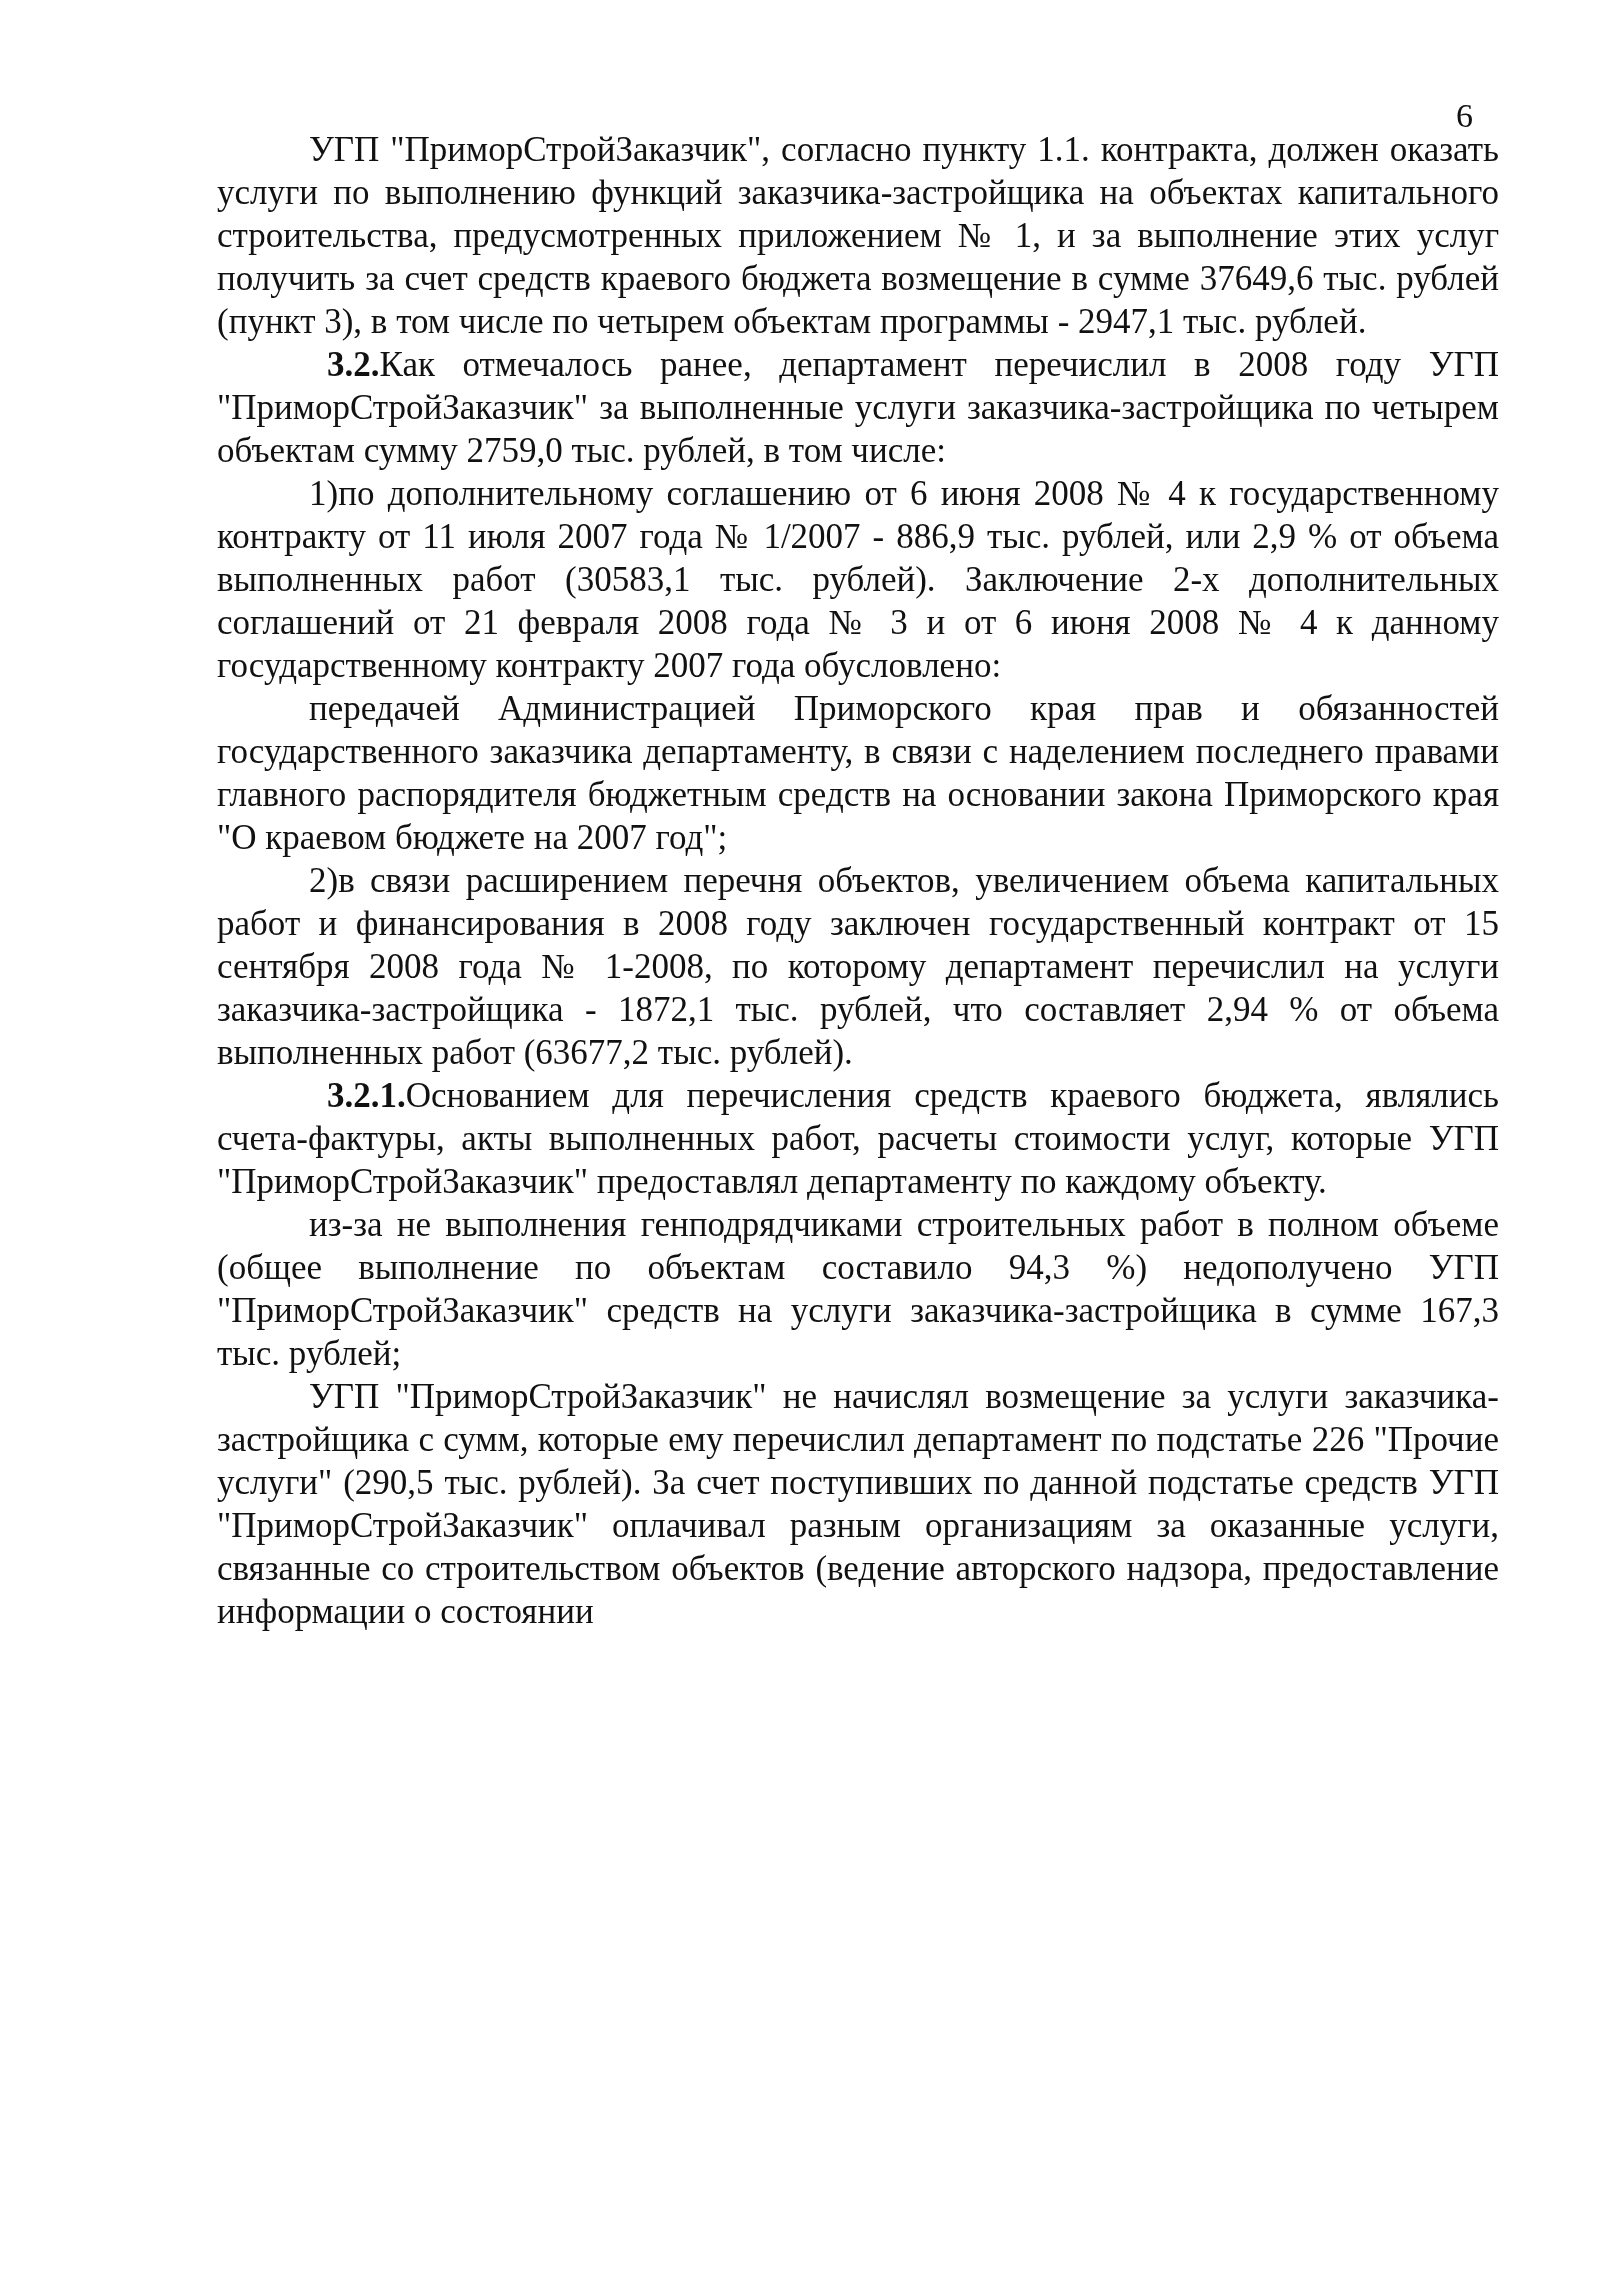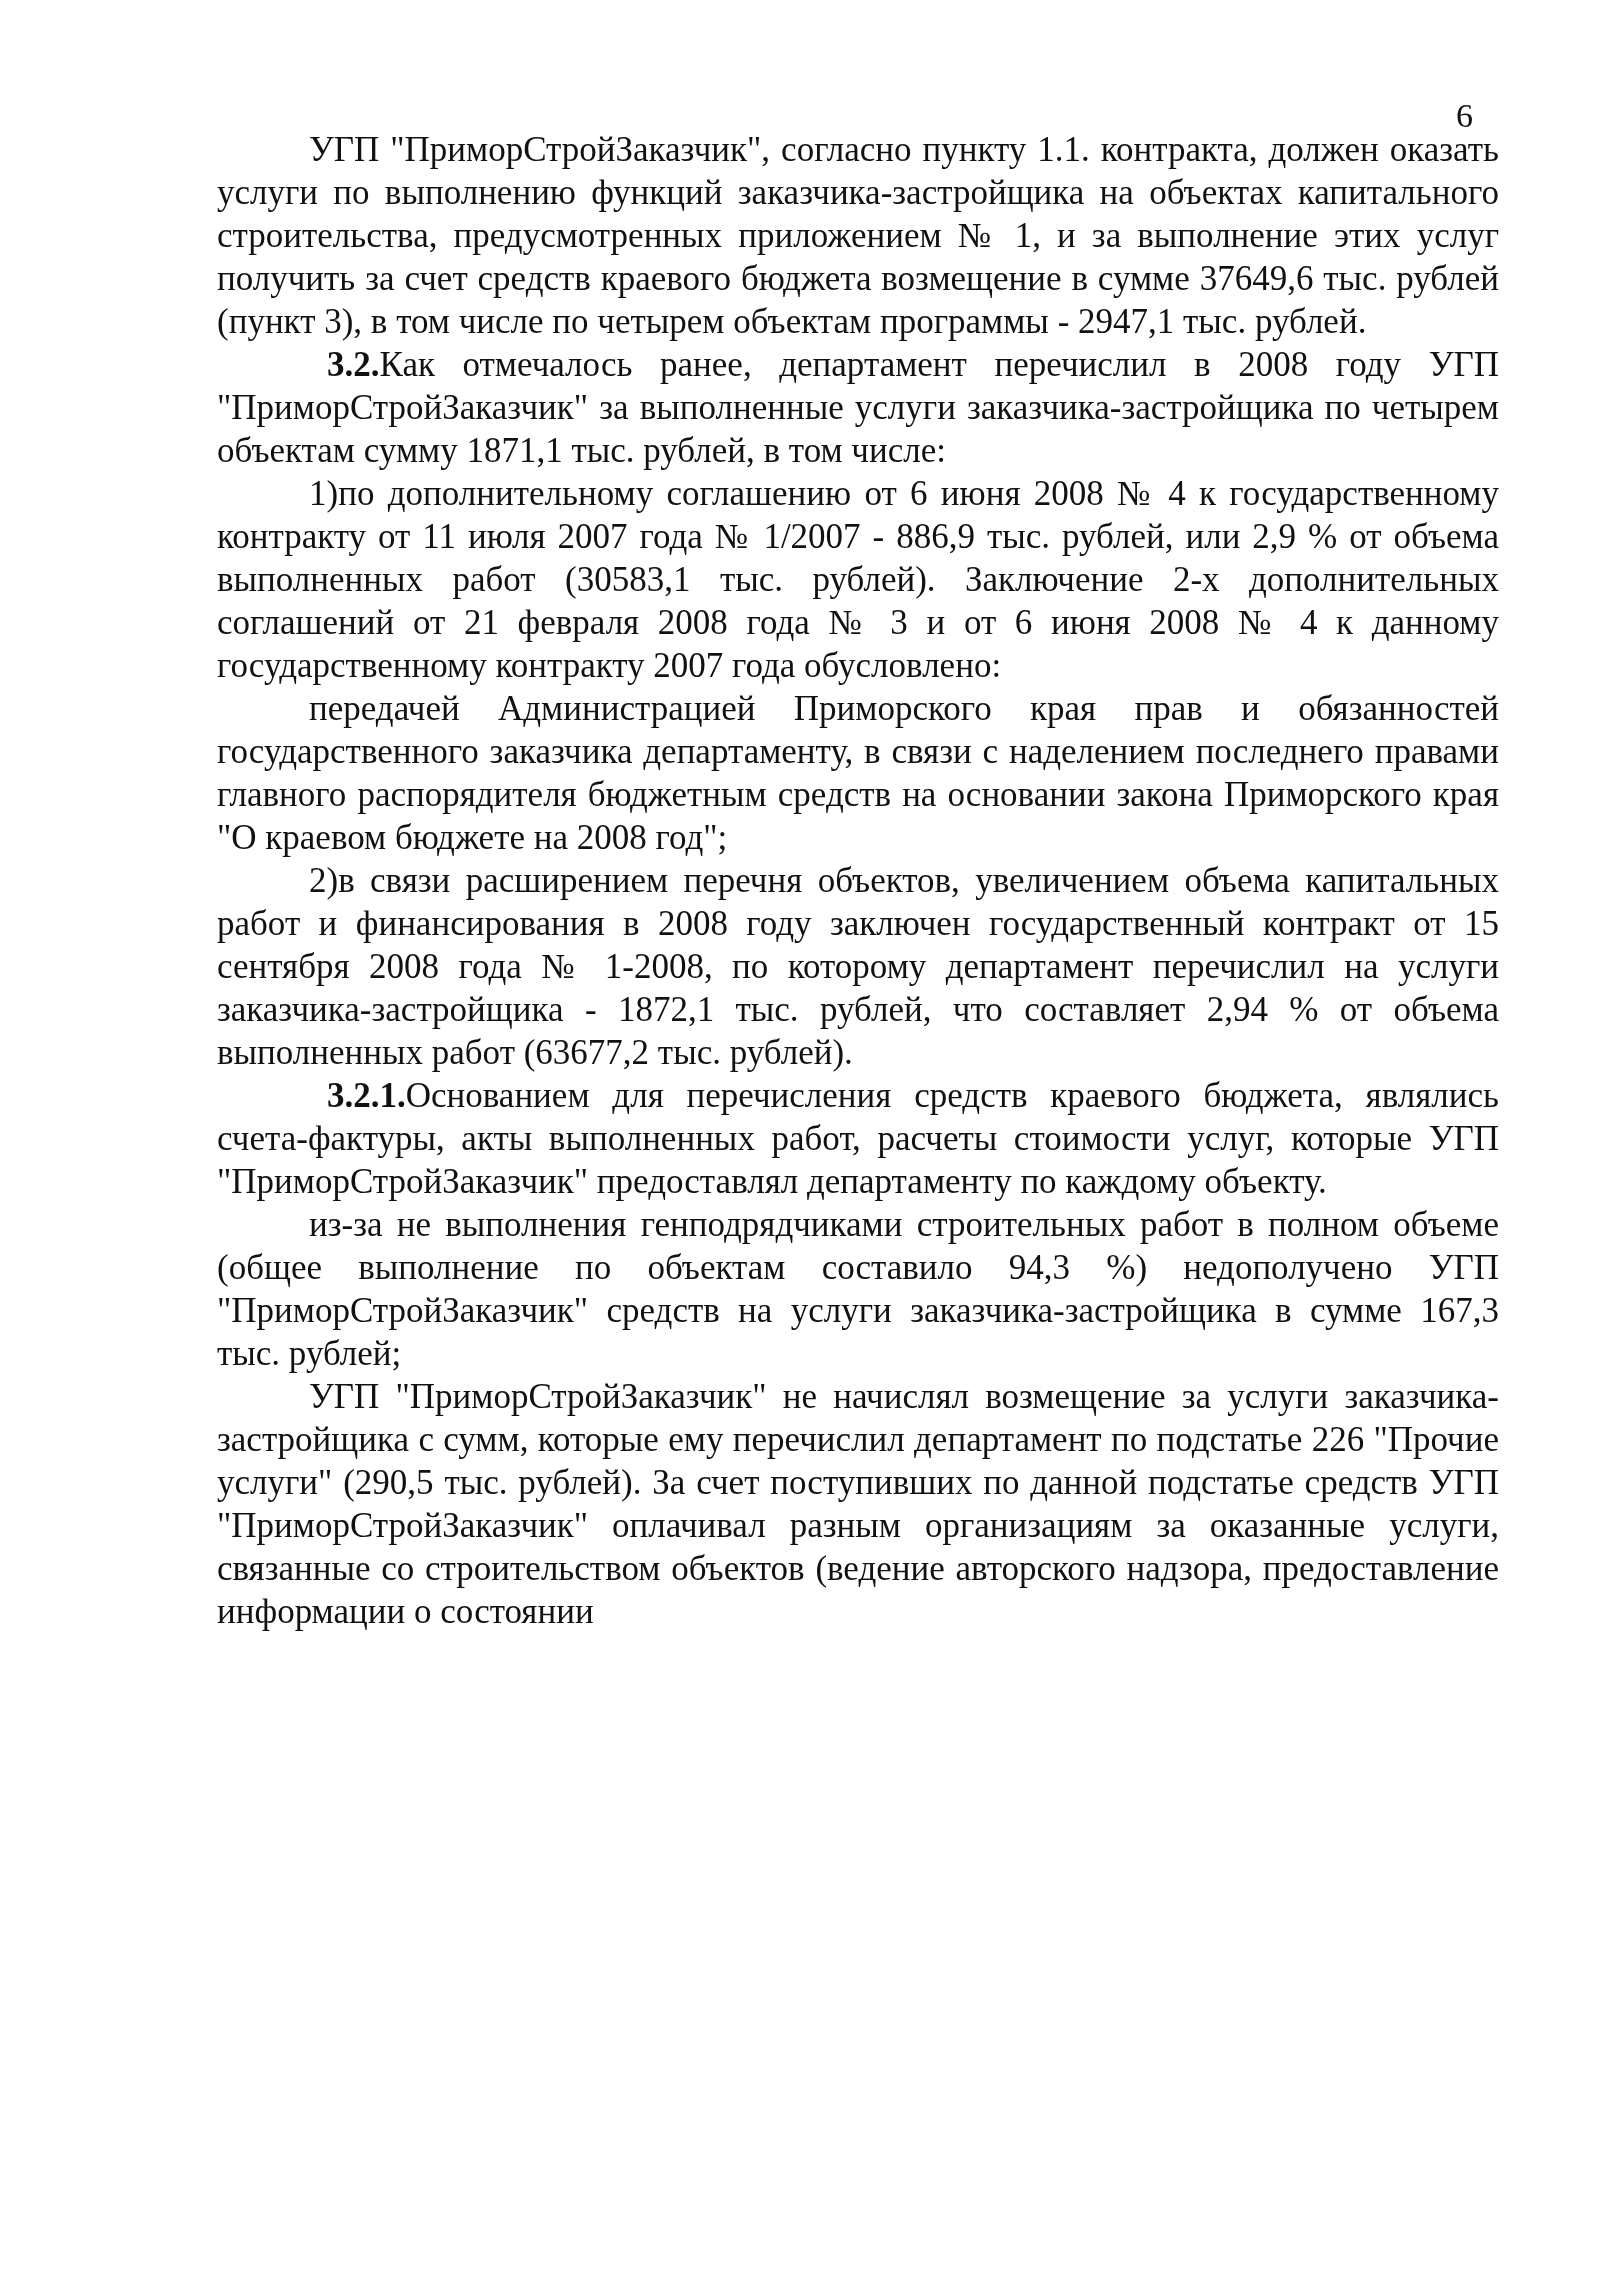--- a/index.html
+++ b/index.html
@@ -46,27 +46,27 @@
 </head>
 <body>
 
 <div class="page-number">6</div>
 
 <div class="content">
   <p>
     <span>УГП "ПриморСтройЗаказчик", согласно пункту 1.1. контракта, должен оказать услуги по выполнению функций заказчика-застройщика на объектах капитального строительства, предусмотренных  приложением № 1, и за выполнение этих услуг получить за счет средств краевого бюджета возмещение в сумме 37649,6 тыс. рублей (пункт 3), в том числе по четырем объектам программы - 2947,1 тыс. рублей.</span>
   </p>
   <p class="indent-bold">
-    <span class="sec">3.2.</span><span>Как отмечалось ранее, департамент перечислил в 2008 году УГП "ПриморСтройЗаказчик" за выполненные услуги заказчика-застройщика по четырем объектам сумму  1871,1 тыс. рублей, в том числе:</span>
+    <span class="sec">3.2.</span><span>Как отмечалось ранее, департамент перечислил в 2008 году УГП "ПриморСтройЗаказчик" за выполненные услуги заказчика-застройщика по четырем объектам сумму  2759,0 тыс. рублей, в том числе:</span>
   </p>
   <p>
     <span>1)по дополнительному соглашению от 6 июня 2008 № 4 к государственному контракту от 11 июля 2007 года № 1/2007 - 886,9 тыс. рублей, или 2,9 % от объема выполненных работ  (30583,1 тыс. рублей). Заключение 2-х дополнительных  соглашений от 21 февраля 2008 года № 3 и от 6 июня 2008 № 4 к данному государственному контракту 2007 года обусловлено:</span>
   </p>
   <p>
-    <span>передачей Администрацией Приморского края прав и обязанностей государственного заказчика департаменту, в связи с наделением последнего правами главного распорядителя бюджетным средств на основании закона Приморского края "О краевом бюджете на 2008 год";</span>
+    <span>передачей Администрацией Приморского края прав и обязанностей государственного заказчика департаменту, в связи с наделением последнего правами главного распорядителя бюджетным средств на основании закона Приморского края "О краевом бюджете на 2007 год";</span>
   </p>
   <p>
     <span>2)в связи расширением перечня объектов, увеличением объема капитальных работ и финансирования  в 2008 году заключен государственный контракт  от 15 сентября 2008 года № 1-2008, по которому департамент перечислил на услуги заказчика-застройщика  - 1872,1 тыс. рублей, что составляет 2,94 % от объема выполненных работ  (63677,2 тыс. рублей).</span>
   </p>
   <p class="indent-bold">
     <span class="sec">3.2.1.</span><span>Основанием для перечисления средств краевого бюджета, являлись счета-фактуры, акты выполненных работ,  расчеты стоимости услуг, которые УГП  "ПриморСтройЗаказчик" предоставлял департаменту по каждому объекту.</span>
   </p>
   <p>
     <span>из-за не выполнения генподрядчиками строительных работ в полном объеме (общее выполнение по объектам составило  94,3 %)  недополучено УГП "ПриморСтройЗаказчик" средств на услуги заказчика-застройщика в сумме 167,3 тыс. рублей;</span>
   </p>

